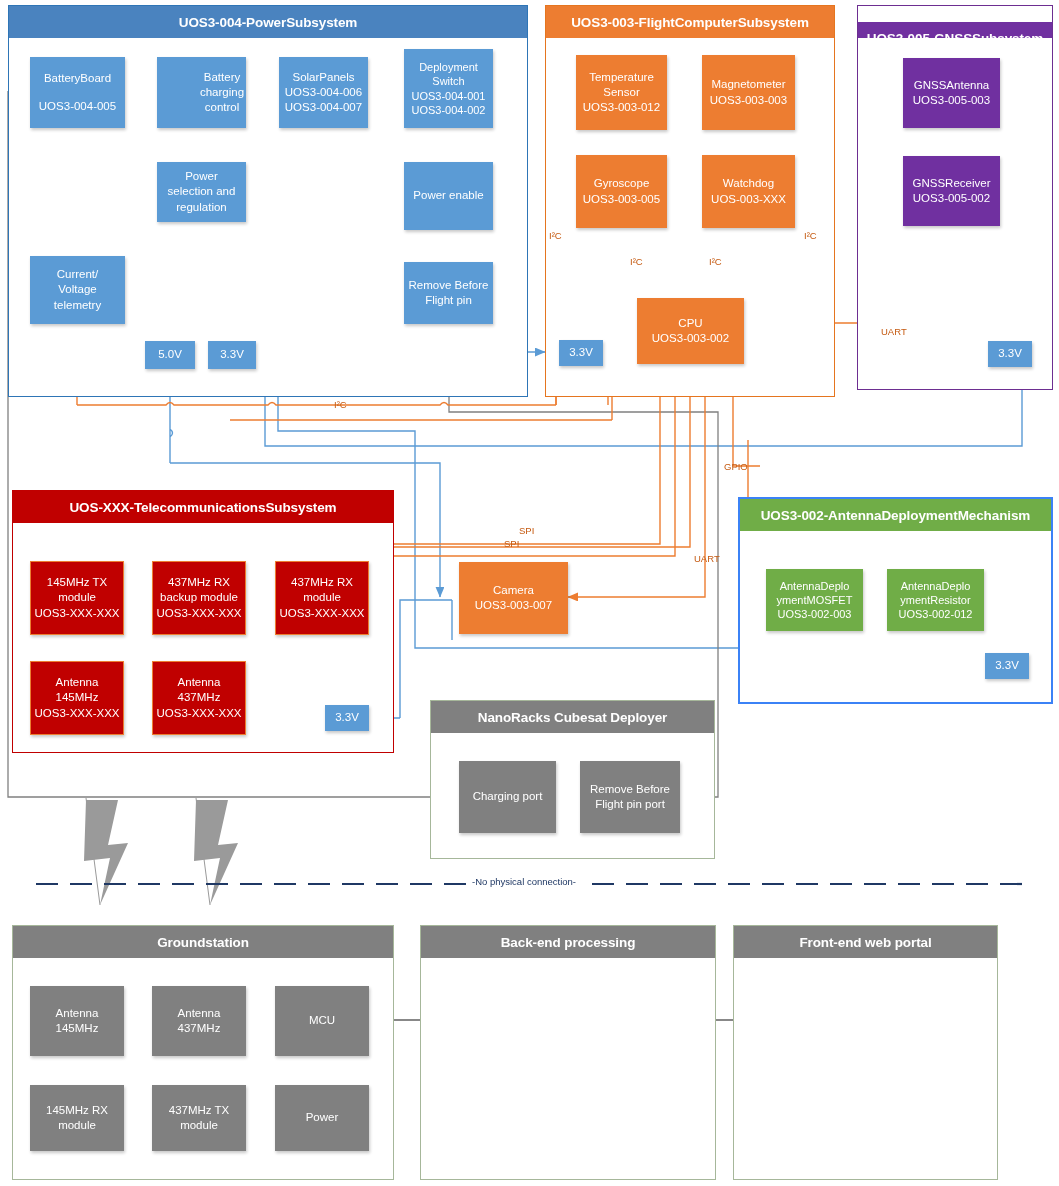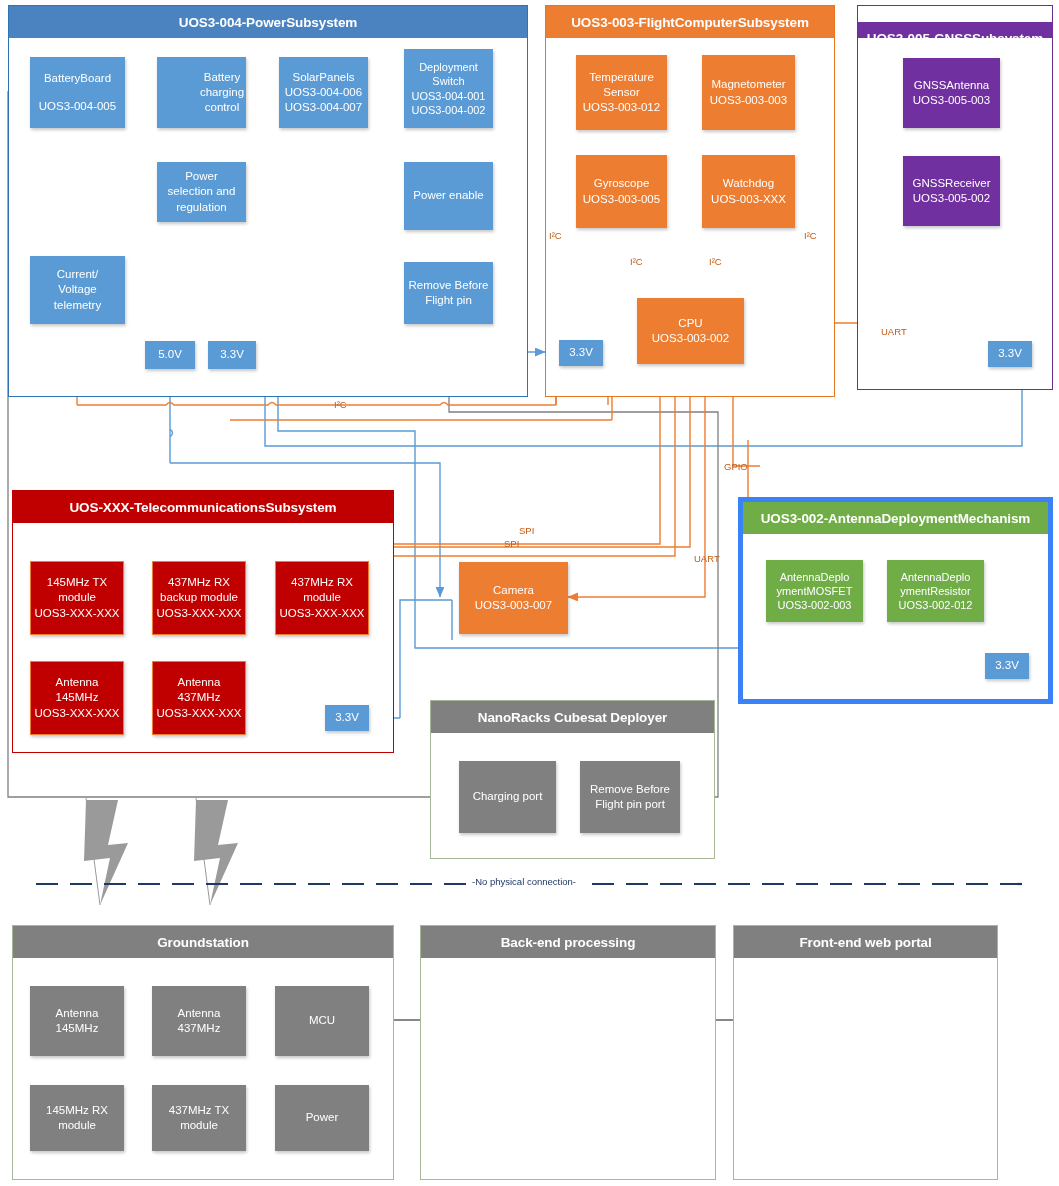--- a/index.html
+++ b/index.html
@@ -22,41 +22,41 @@
   .subsys > .body { position:absolute; left:0; top:32px; right:0; bottom:0; background:#fff; }
 
   .sub-blue   { border:1px solid #2E75B6; }
   .sub-blue   > .hdr { background:#4A83BF; }
   .sub-orange { border:1px solid #E5751F; }
   .sub-orange > .hdr { background:#ED7D31; }
   .sub-purple { border:1px solid #6D2E91; }
   .sub-purple > .hdr { background:#7030A0;margin-top:16px; }
   .sub-red    { border:1px solid #C00000; }
   .sub-red    > .hdr { background:#C00000; }
-  .sub-green  { border:5px solid #3b82f6;text-align:right; }
+  .sub-green  { border:2px solid #3b82f6;text-align:right; }
   .sub-green  > .hdr { background:#70AD47; }
   .sub-grey   { border:1px solid #A6B79A; }
   .sub-grey   > .hdr { background:#808080; }
 
   
   .blk {
     position:absolute; z-index:3;
     display:flex; flex-direction:column;
     align-items:center; justify-content:center;
     text-align:center; color:#fff;
     font-size:11.5px; line-height:1.32;
     box-shadow:1px 2px 3px rgba(0,0,0,0.22);
     padding:1px 2px;
   }
   .blk span { display:block; white-space:nowrap; }
   .b-blue   { background:#5B9BD5; }
   .b-orange { background:#ED7D31; }
   .b-purple { background:#7030A0; }
   .b-red    { background:#C00000; border:1px solid #ED7D31; }
-  .b-green  { background:#70AD47; }
+  .b-green  { background:#70AD47;margin-top:9px; }
   .b-grey   { background:#808080; }
   .rail     { background:#5B9BD5; font-size:11.5px; box-shadow:1px 2px 3px rgba(0,0,0,0.22); }
 
   .tight { font-size:11px; line-height:1.3; }
 
   
   .divider-label {
     position:absolute; z-index:4;
     font-size:9.5px; color:#1F3864; background:#fff;
     padding:0 2px; white-space:nowrap;

